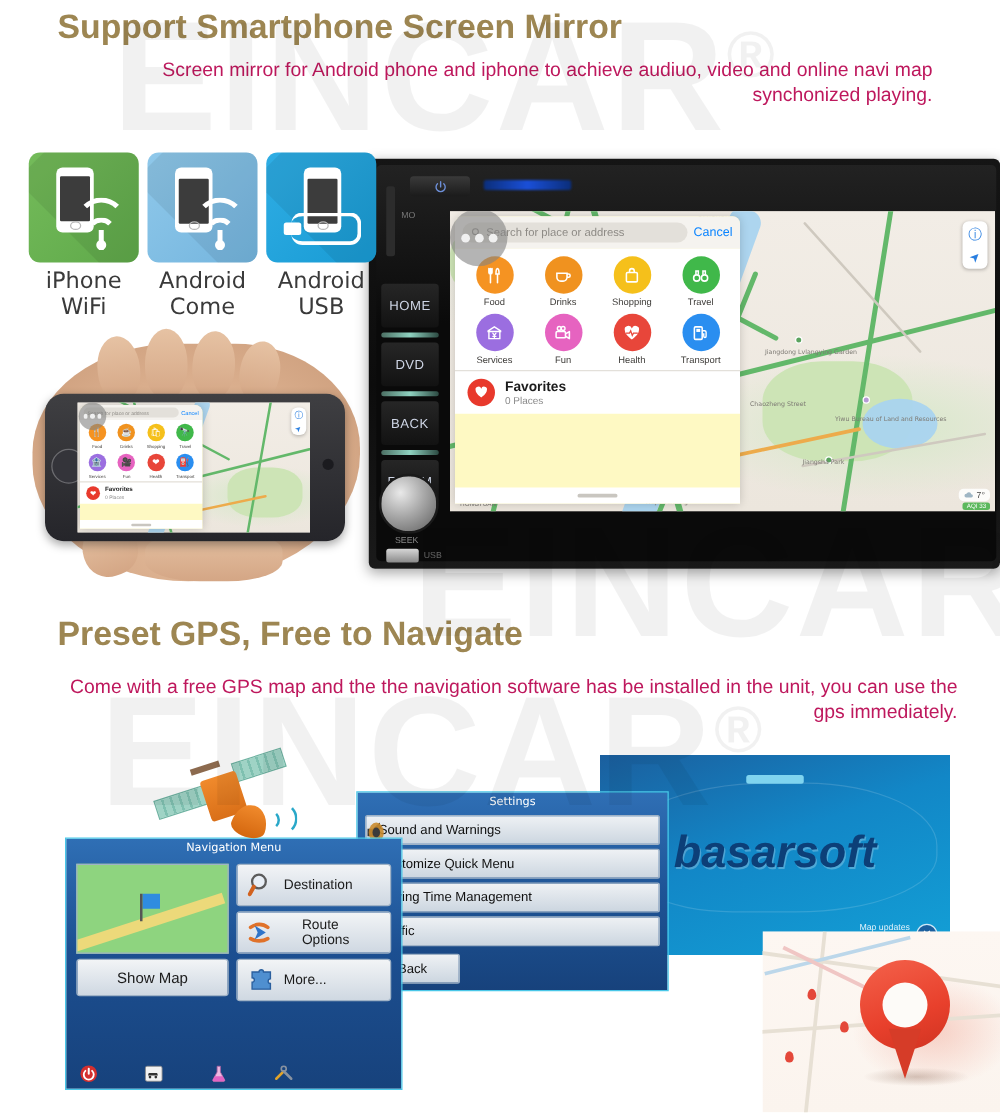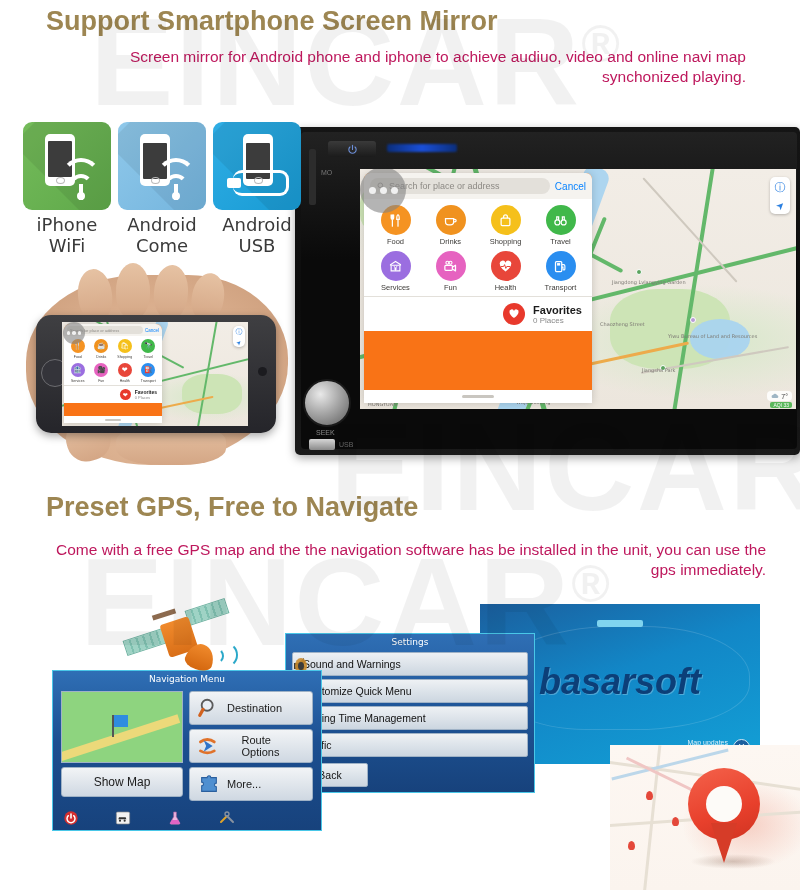--- a/index.html
+++ b/index.html
@@ -199,21 +199,21 @@
     position: absolute; background: rgba(255,255,255,.85); border-radius: 4px;
     padding: 1px 4px; font-size: 7px; color: #444; display: flex; align-items: center; gap: 2px;
   }
   .aqi-chip {
     position: absolute; background: #5cb85c; color: #fff; font-size: 5px;
     border-radius: 2px; padding: 0 3px;
   }
 
   
   .map-panel {
-    position: absolute; background: #f97316;
+    position: absolute; background: #fef9c3;
     border-radius: 6px 6px 0 0; overflow: hidden;
     box-shadow: 0 0 8px rgba(0,0,0,.18);
   }
   .search-row {
     display: flex; align-items: center; gap: 5px;
     padding: 5px 6px; background: #f5f3ef;
   }
   .search-box {
     flex: 1; background: #e3e0da; border-radius: 9px;
     display: flex; align-items: center; gap: 4px; padding: 2px 7px;
@@ -225,21 +225,21 @@
     padding: 6px 4px 4px; gap: 2px 0; background: #fff;
   }
   .cat-item { display: flex; flex-direction: column; align-items: center; }
   .cat-circle {
     border-radius: 50%; display: flex; align-items: center; justify-content: center;
     color: #fff;
   }
   .cat-label { color: #3d3b38; margin-top: 2px; }
   .fav-row {
     display: flex; align-items: center; gap: 8px;
-    background: #fff; border-top: 1px solid #e3e0da; padding: 6px 10px; justify-content: flex-end;
+    background: #fff; border-top: 1px solid #e3e0da; padding: 6px 10px;
   }
   .fav-circle {
     border-radius: 50%; background: #e8392c; color: #fff;
     display: flex; align-items: center; justify-content: center;
   }
   .fav-title { color: #1c1c1c; font-weight: bold; }
   .fav-sub { color: #8a8a8a; }
   .panel-handle {
     height: 13px; background: #fff; display: flex;
     align-items: center; justify-content: center;
@@ -489,20 +489,29 @@
   <div class="sd-label">MO</div>
 
   <div class="power-btn">
     <svg width="11" height="11" viewBox="0 0 24 24">
       <path d="M12 3 v9" stroke="#6d8fd8" stroke-width="2.4" fill="none" stroke-linecap="round"></path>
       <path d="M6.5 6.5 a8 8 0 1 0 11 0" stroke="#6d8fd8" stroke-width="2.4" fill="none" stroke-linecap="round"></path>
     </svg>
   </div>
   <div class="blue-strip"></div>
 
+  <div class="btn-col">
+    <div class="unit-btn">HOME</div>
+    <div class="btn-sep"></div>
+    <div class="unit-btn">DVD</div>
+    <div class="btn-sep"></div>
+    <div class="unit-btn">BACK</div>
+    <div class="btn-sep"></div>
+    <div class="unit-btn">FM/AM</div>
+  </div>
 
   <div class="knob"></div>
   <div class="knob-label">SEEK</div>
   <div class="usb-port"></div>
   <div class="usb-port-label">USB</div>
 
   <div class="mapscreen" id="unit-screen" style="left:65px; top:42px; width:436px; height:240px;">
     <div class="map-bg"></div>
 
     <div class="green-area" style="left:250px; top:120px; width:120px; height:80px;"></div>
@@ -820,21 +829,21 @@
   </div>
   <div style="position:absolute; left:4px; top:20px; width:24px; height:24px;">
     <svg width="24" height="24" viewBox="0 0 24 24">
       <path d="M4 9h4l6-5v16l-6-5H4z" fill="#3b3b3b"></path>
       <ellipse cx="11" cy="12" rx="6" ry="8" fill="#c98b2d" opacity=".9"></ellipse>
       <ellipse cx="11" cy="12" rx="3" ry="4" fill="#3b3b3b"></ellipse>
     </svg>
   </div>
 </div>
 
-<div class="nav-panel" style="left:52px; top:670px; width:270px; height:161px; z-index:5;">
+<div class="nav-panel" style="left:52px; top:670px; width:270px; height:202px; z-index:5;">
   <div class="nav-title">Navigation Menu</div>
 
   <div style="position:absolute; left:8px; top:20px; width:122px;">
     <div class="nav-map-preview" style="height:72px;">
       <div class="rd"></div>
       <div class="nav-flag"></div>
     </div>
     <div class="showmap-btn" style="height:30px; margin-top:4px;">
       <span>Show Map</span>
     </div>

